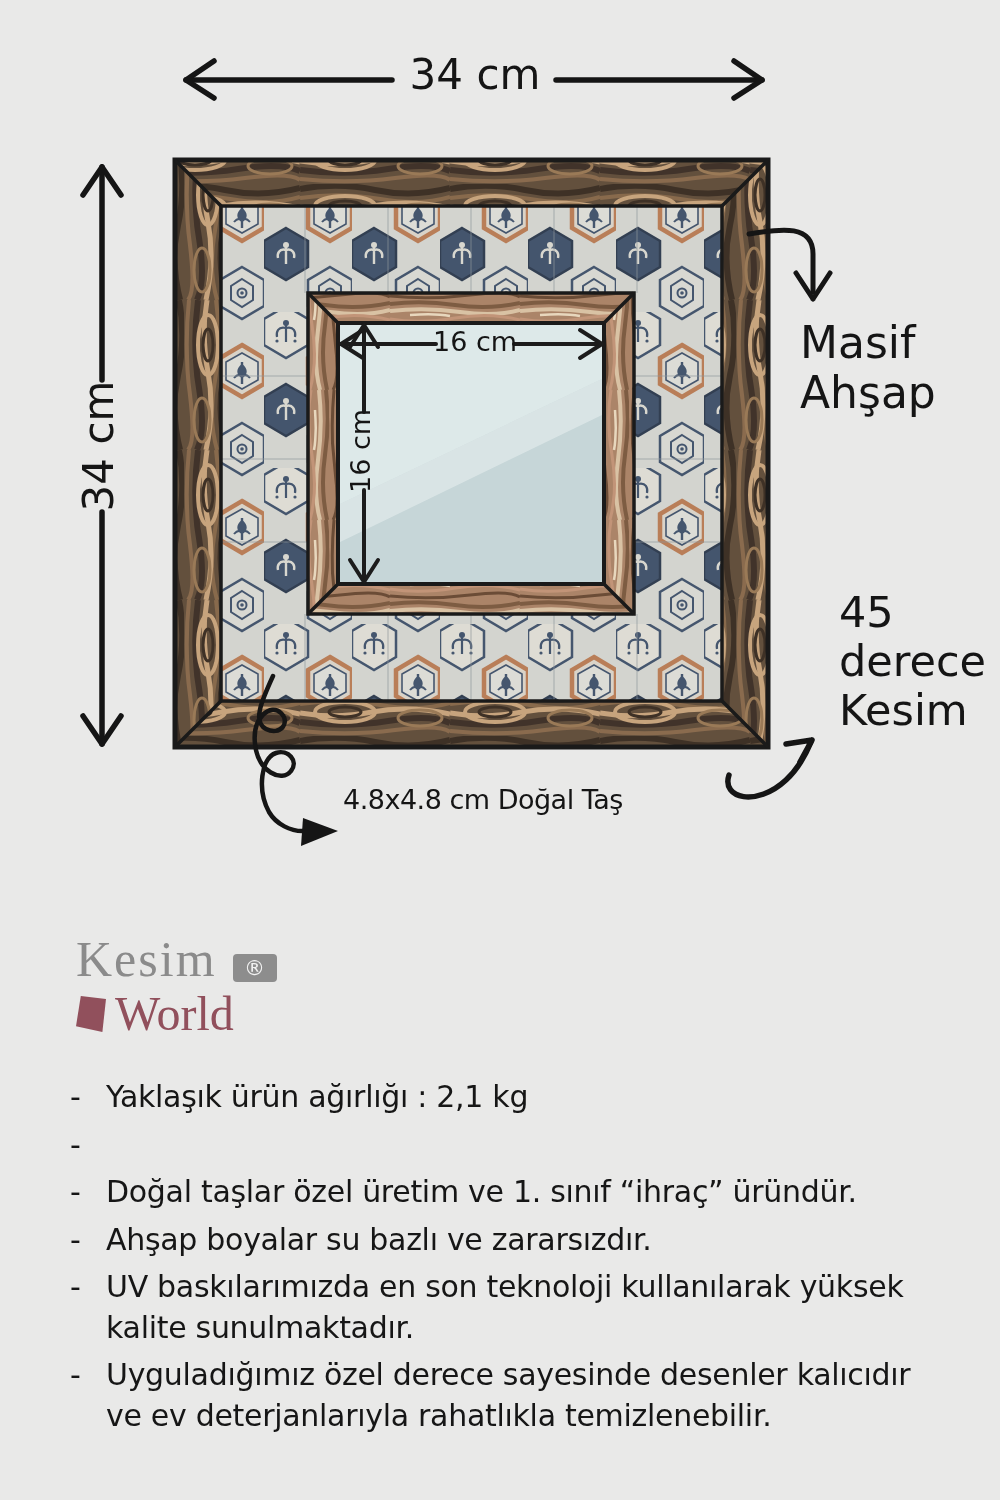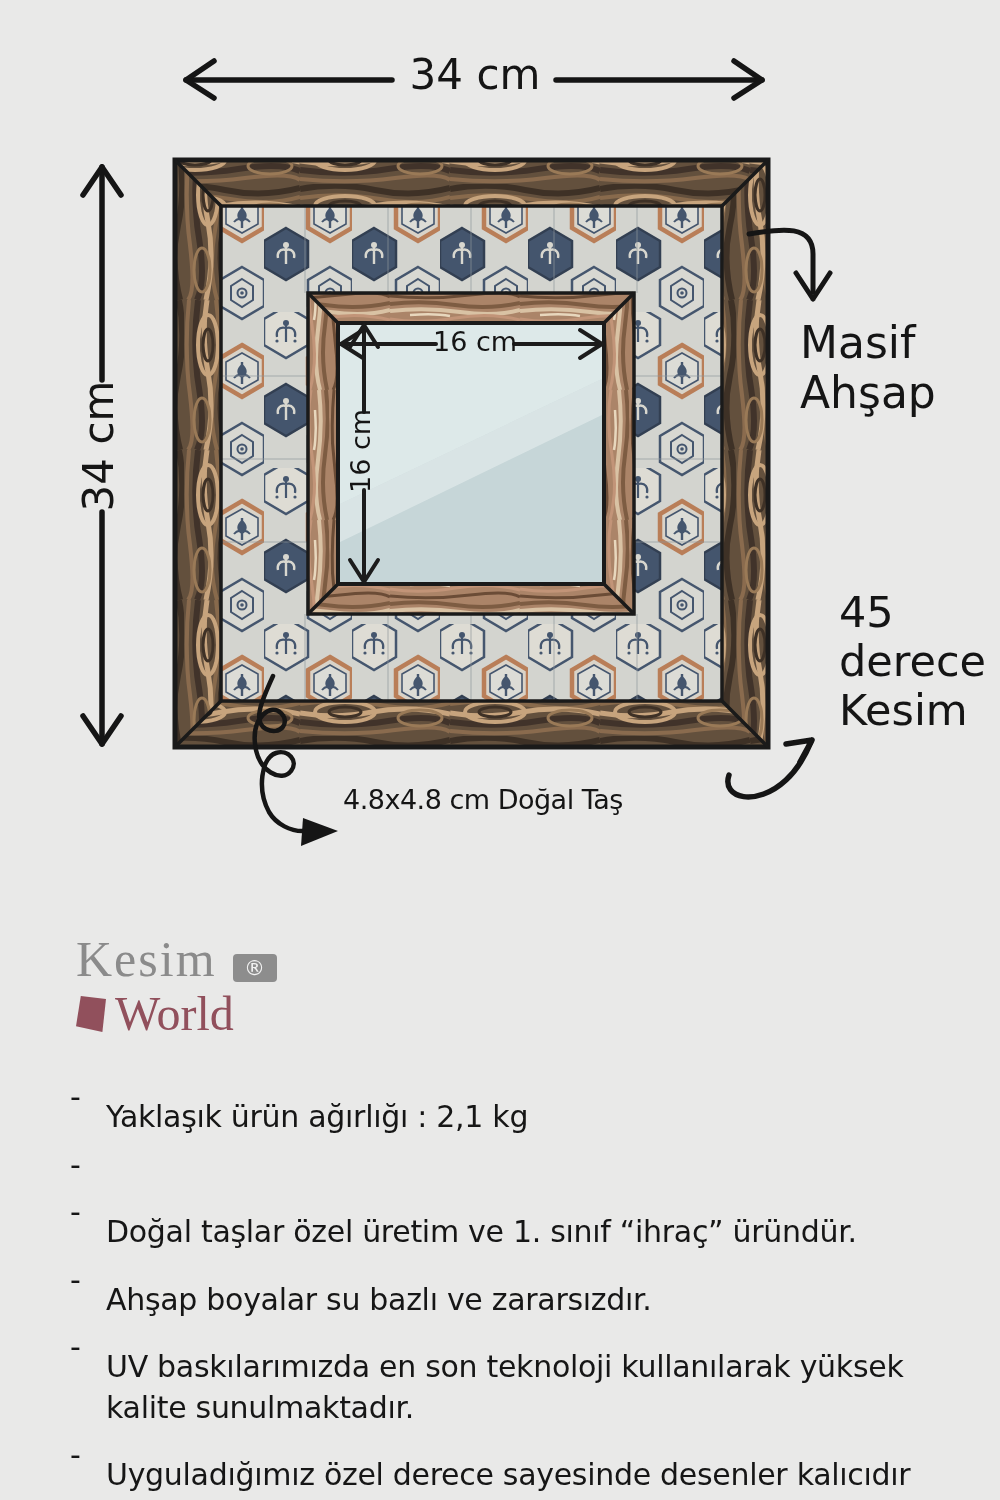--- a/index.html
+++ b/index.html
@@ -27,21 +27,21 @@
     background:#8d8d8d;border-radius:4px;color:#f2f2f2;font-size:21px;
     font-family:"DejaVu Sans",sans-serif;}
   .logo-row2{margin-top:6px;align-items:center;}
   .logo-shape{display:inline-block;width:30px;height:36px;margin-right:9px;
     background:#91505c;clip-path:polygon(16% 0,100% 8%,88% 100%,0 84%);}
   .logo-world{font-size:48px;line-height:1;color:#91505c;}
   .features{position:absolute;left:70px;top:1077px;width:890px;
     list-style:none;margin:0;padding:0;font-size:30px;letter-spacing:-0.3px;}
   .features li{display:flex;gap:12px;line-height:1.35;margin-bottom:7px;color:#161616;}
   .features .dash{width:24px;flex-shrink:0;}
-  .features .ft{white-space:pre-line;margin-top:20px;}
+  .features .ft{white-space:pre-line;}
 </style>
 </head>
 <body>
 
 <div class="canvas">
 
   <svg class="frame-svg" width="1000" height="1500" viewBox="0 0 1000 1500" xmlns="http://www.w3.org/2000/svg" xmlns:xlink="http://www.w3.org/1999/xlink">
     <defs>
       <pattern id="woodH" patternUnits="userSpaceOnUse" width="150" height="46">
         <rect width="150" height="46" fill="#63503d"></rect>

